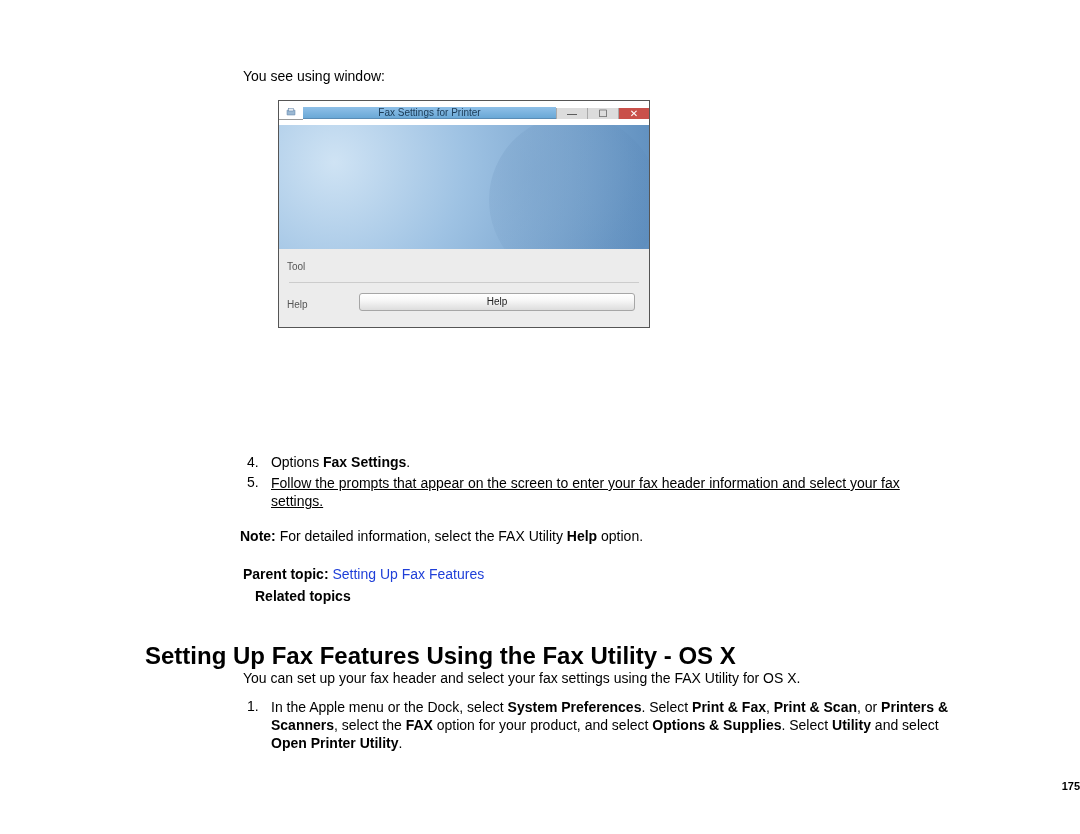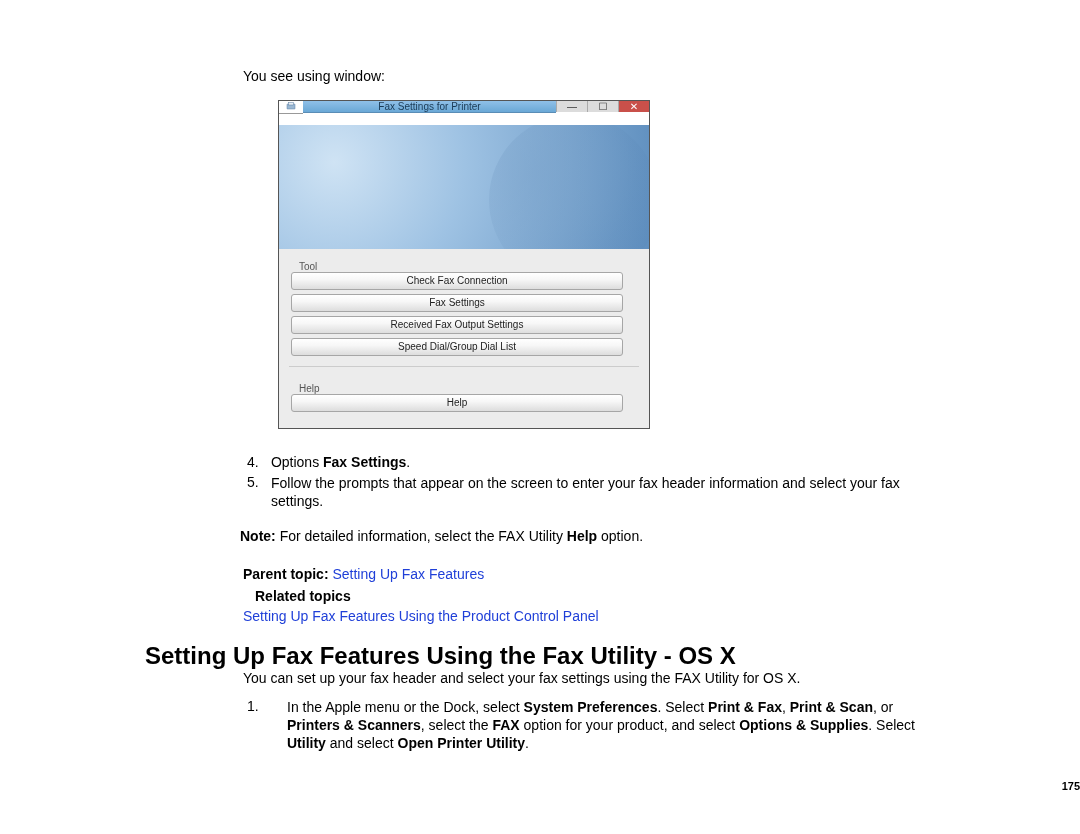--- a/index.html
+++ b/index.html
@@ -25,21 +25,21 @@
   .screenshot {
     position: absolute;
     left: 278px;
     top: 100px;
     width: 370px;
     border: 1px solid #555;
   }
   .titlebar {
     height: 24px;
     display: flex;
-    align-items: flex-start;
+    align-items: center;
     font-size: 10px;
   }
   .titlebar-icon {
     width: 24px;
     background: #fff;
     border-bottom: 1px solid #999;
     display: flex;
     align-items: center;
     justify-content: center;
   }
@@ -81,22 +81,21 @@
     background: radial-gradient(circle at 30% 30%, rgba(120,160,200,.45), rgba(60,100,150,.05) 60%);
     border-radius:50%;
     transform: rotate(-10deg);
   }
   .panel {
     background: #ececec;
     padding-bottom: 10px;
   }
   .section-row {
     display: flex;
-    padding: 6px 12px;
-    flex-direction: column;
+    padding: 6px 0;
   }
   .section-label {
     width: 72px;
     padding: 6px 0 0 8px;
     font-size: 10px;
     color: #555;
   }
   .section-buttons {
     flex: 1;
     display: flex;
@@ -126,21 +125,21 @@
     top: 454px;
   }
   .step4-num { display:inline-block; width:20px; }
   .step5 {
     position: absolute;
     left: 247px;
     top: 474px;
     right: 130px;
   }
   .step5-num { float:left; width:20px; }
-  .step5-text { margin-left: 24px; line-height: 1.3; }
+  .step5-text { margin-left: 24px; line-height: 1.3; text-decoration: underline; }
 
   .note {
     position: absolute;
     left: 240px;
     top: 528px;
     right: 130px;
   }
   .parent {
     position: absolute;
     left: 243px;
@@ -171,21 +170,21 @@
     top: 670px;
     right: 130px;
   }
   .instr1 {
     position: absolute;
     left: 247px;
     top: 698px;
     right: 130px;
   }
   .instr1-num { float:left; width:20px; }
-  .instr1-text { margin-left:40px; line-height:1.3; }
+  .instr1-text { margin-left:24px; line-height:1.3; }
 
   .pagenum {
     position: absolute;
     left: 0; right: 0;
     bottom: 42px;
     text-align: right;
     font-size: 11px;
     font-weight: bold;
   }
   b { font-weight: bold; }
@@ -209,26 +208,20 @@
       <div class="titlebar-controls">
         <div class="win-btn win-min">—</div>
         <div class="win-btn win-max">☐</div>
         <div class="win-btn win-close">✕</div>
       </div>
     </div>
     <div class="hero"></div>
     <div class="panel">
       <div class="section-row">
         <div class="section-label">Tool</div>
-        <div class="section-buttons">
-          <div class="fx-btn">Check Fax Connection</div>
-          <div class="fx-btn">Fax Settings</div>
-          <div class="fx-btn">Received Fax Output Settings</div>
-          <div class="fx-btn">Speed Dial/Group Dial List</div>
-        </div>
       </div>
       <div class="sep"></div>
       <div class="section-row">
         <div class="section-label">Help</div>
         <div class="section-buttons">
           <div class="fx-btn">Help</div>
         </div>
       </div>
     </div>
   </div>
@@ -245,23 +238,20 @@
 
   <div class="note">
     <b>Note:</b><span> For detailed information, select the FAX Utility </span><b>Help</b><span> option.</span>
   </div>
 
   <div class="parent">
     <b>Parent topic: </b><a href="#" class="link">Setting Up Fax Features</a>
   </div>
 
   <div class="related-label">Related topics</div>
-  <div class="related-link">
-    <a href="#" class="link">Setting Up Fax Features Using the Product Control Panel</a>
-  </div>
 
   <div class="h2">Setting Up Fax Features Using the Fax Utility - OS X</div>
 
   <div class="desc">You can set up your fax header and select your fax settings using the FAX Utility for OS X.</div>
 
   <div class="instr1">
     <span class="instr1-num">1.</span>
     <div class="instr1-text">
       <span>In the Apple menu or the Dock, select </span><b>System Preferences</b><span>. Select </span><b>Print &amp; Fax</b><span>, </span><b>Print &amp; Scan</b><span>, or </span><b>Printers &amp; Scanners</b><span>, select the </span><b>FAX</b><span> option for your product, and select </span><b>Options &amp; Supplies</b><span>. Select </span><b>Utility</b><span> and select </span><b>Open Printer Utility</b><span>.</span>
     </div>

